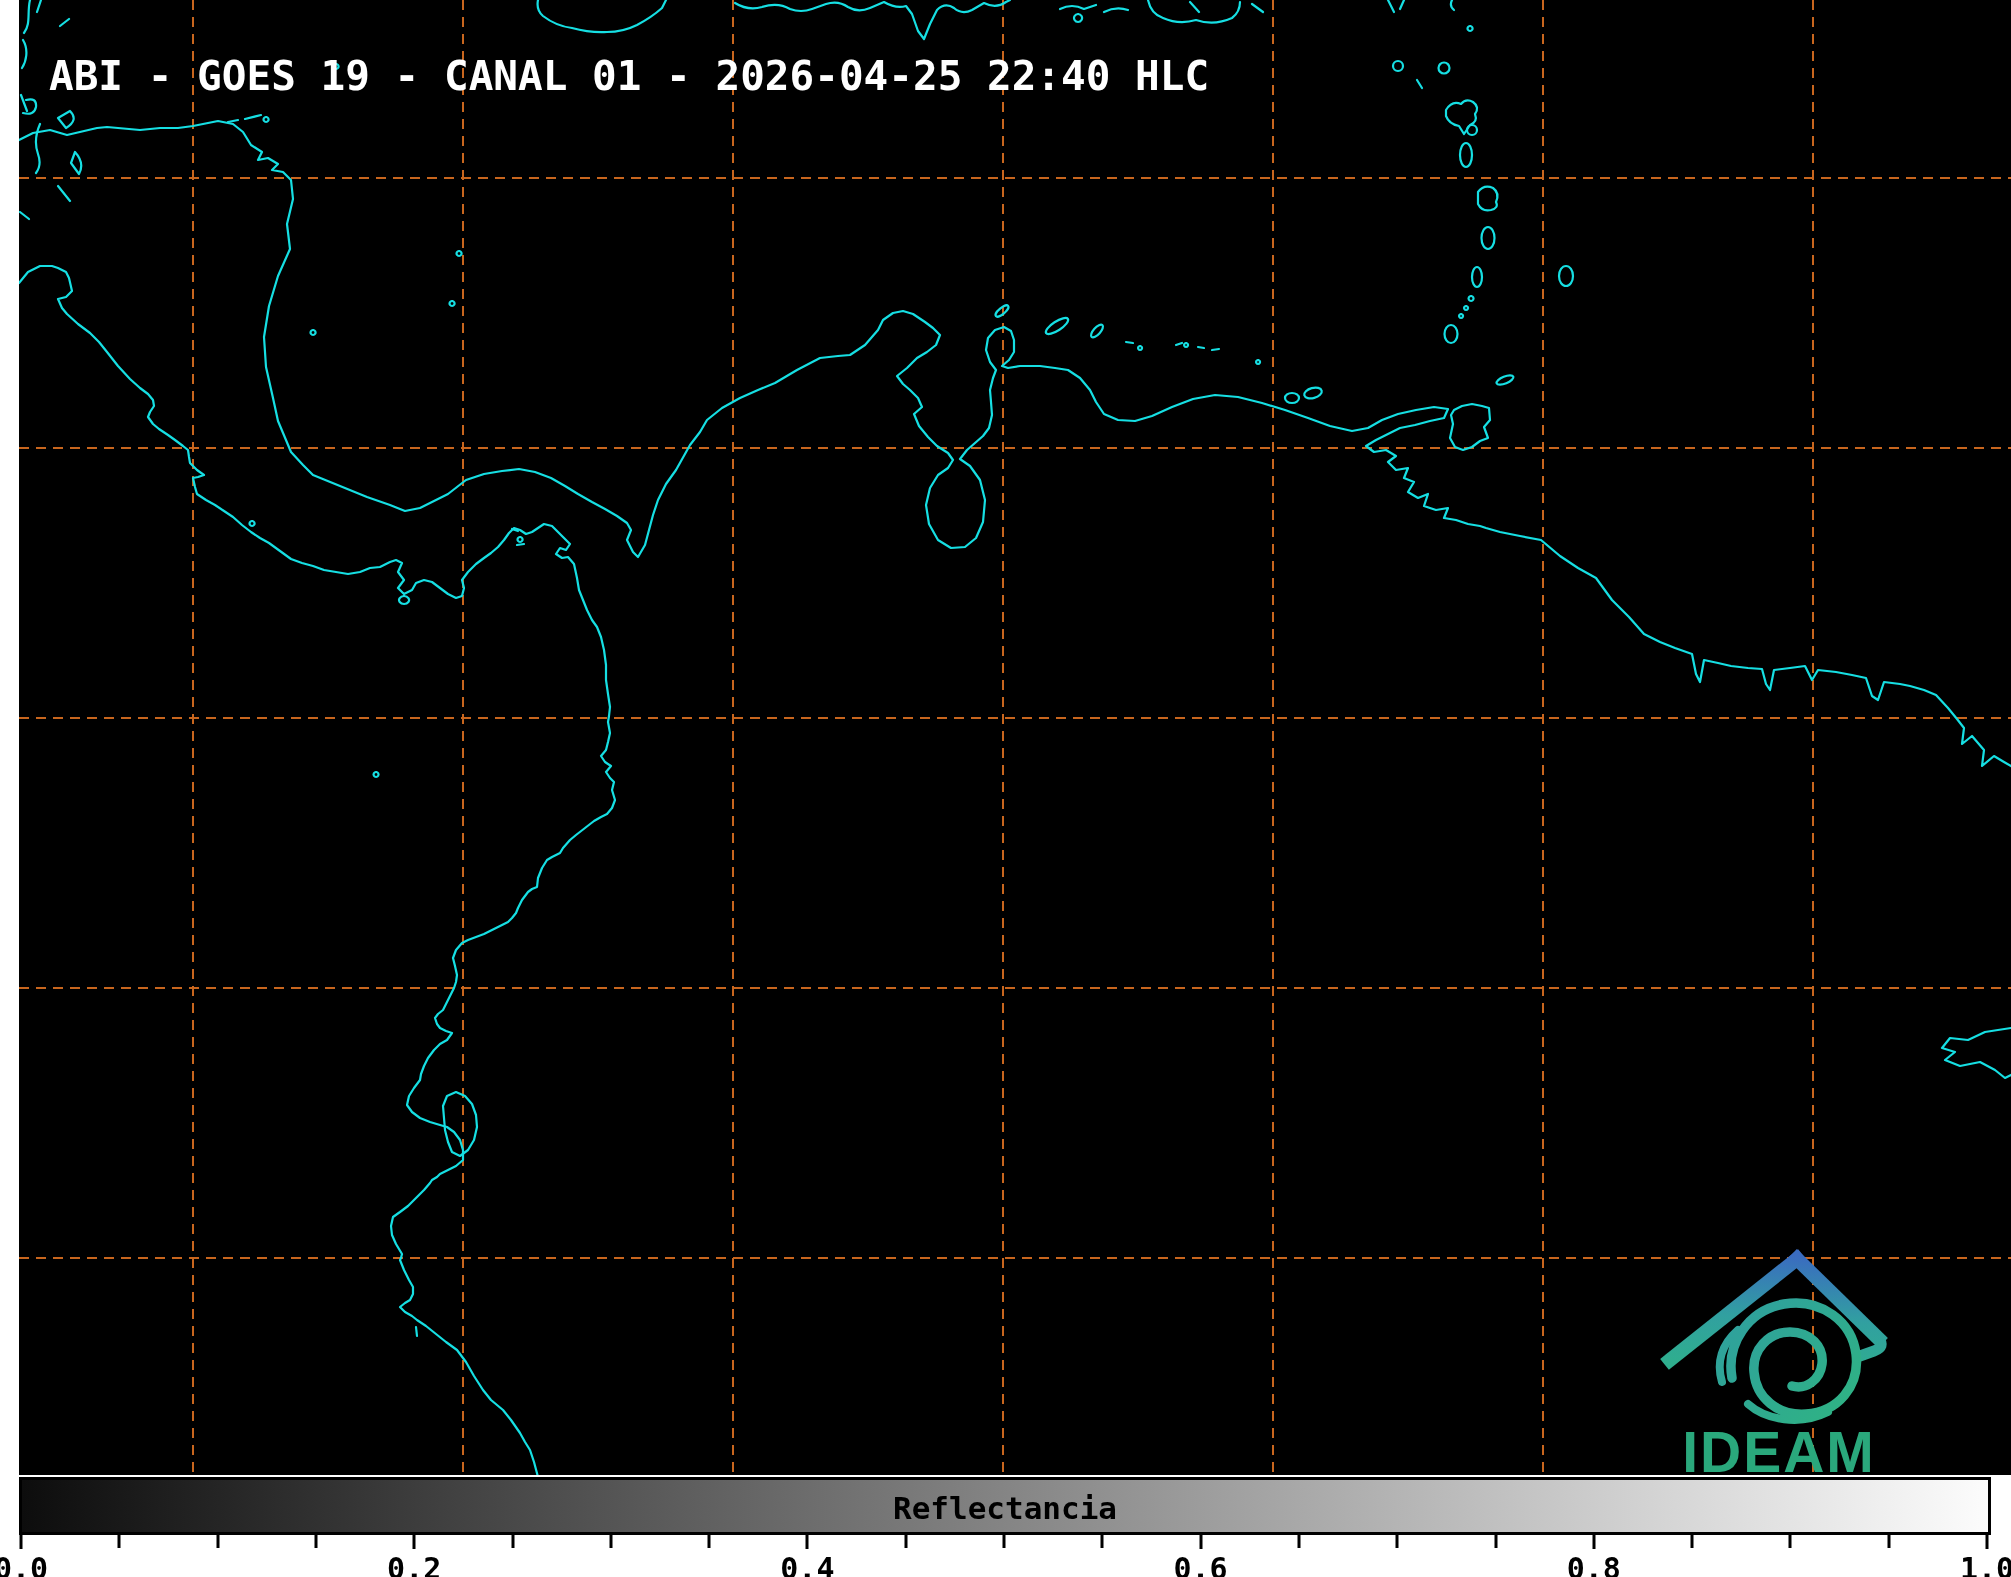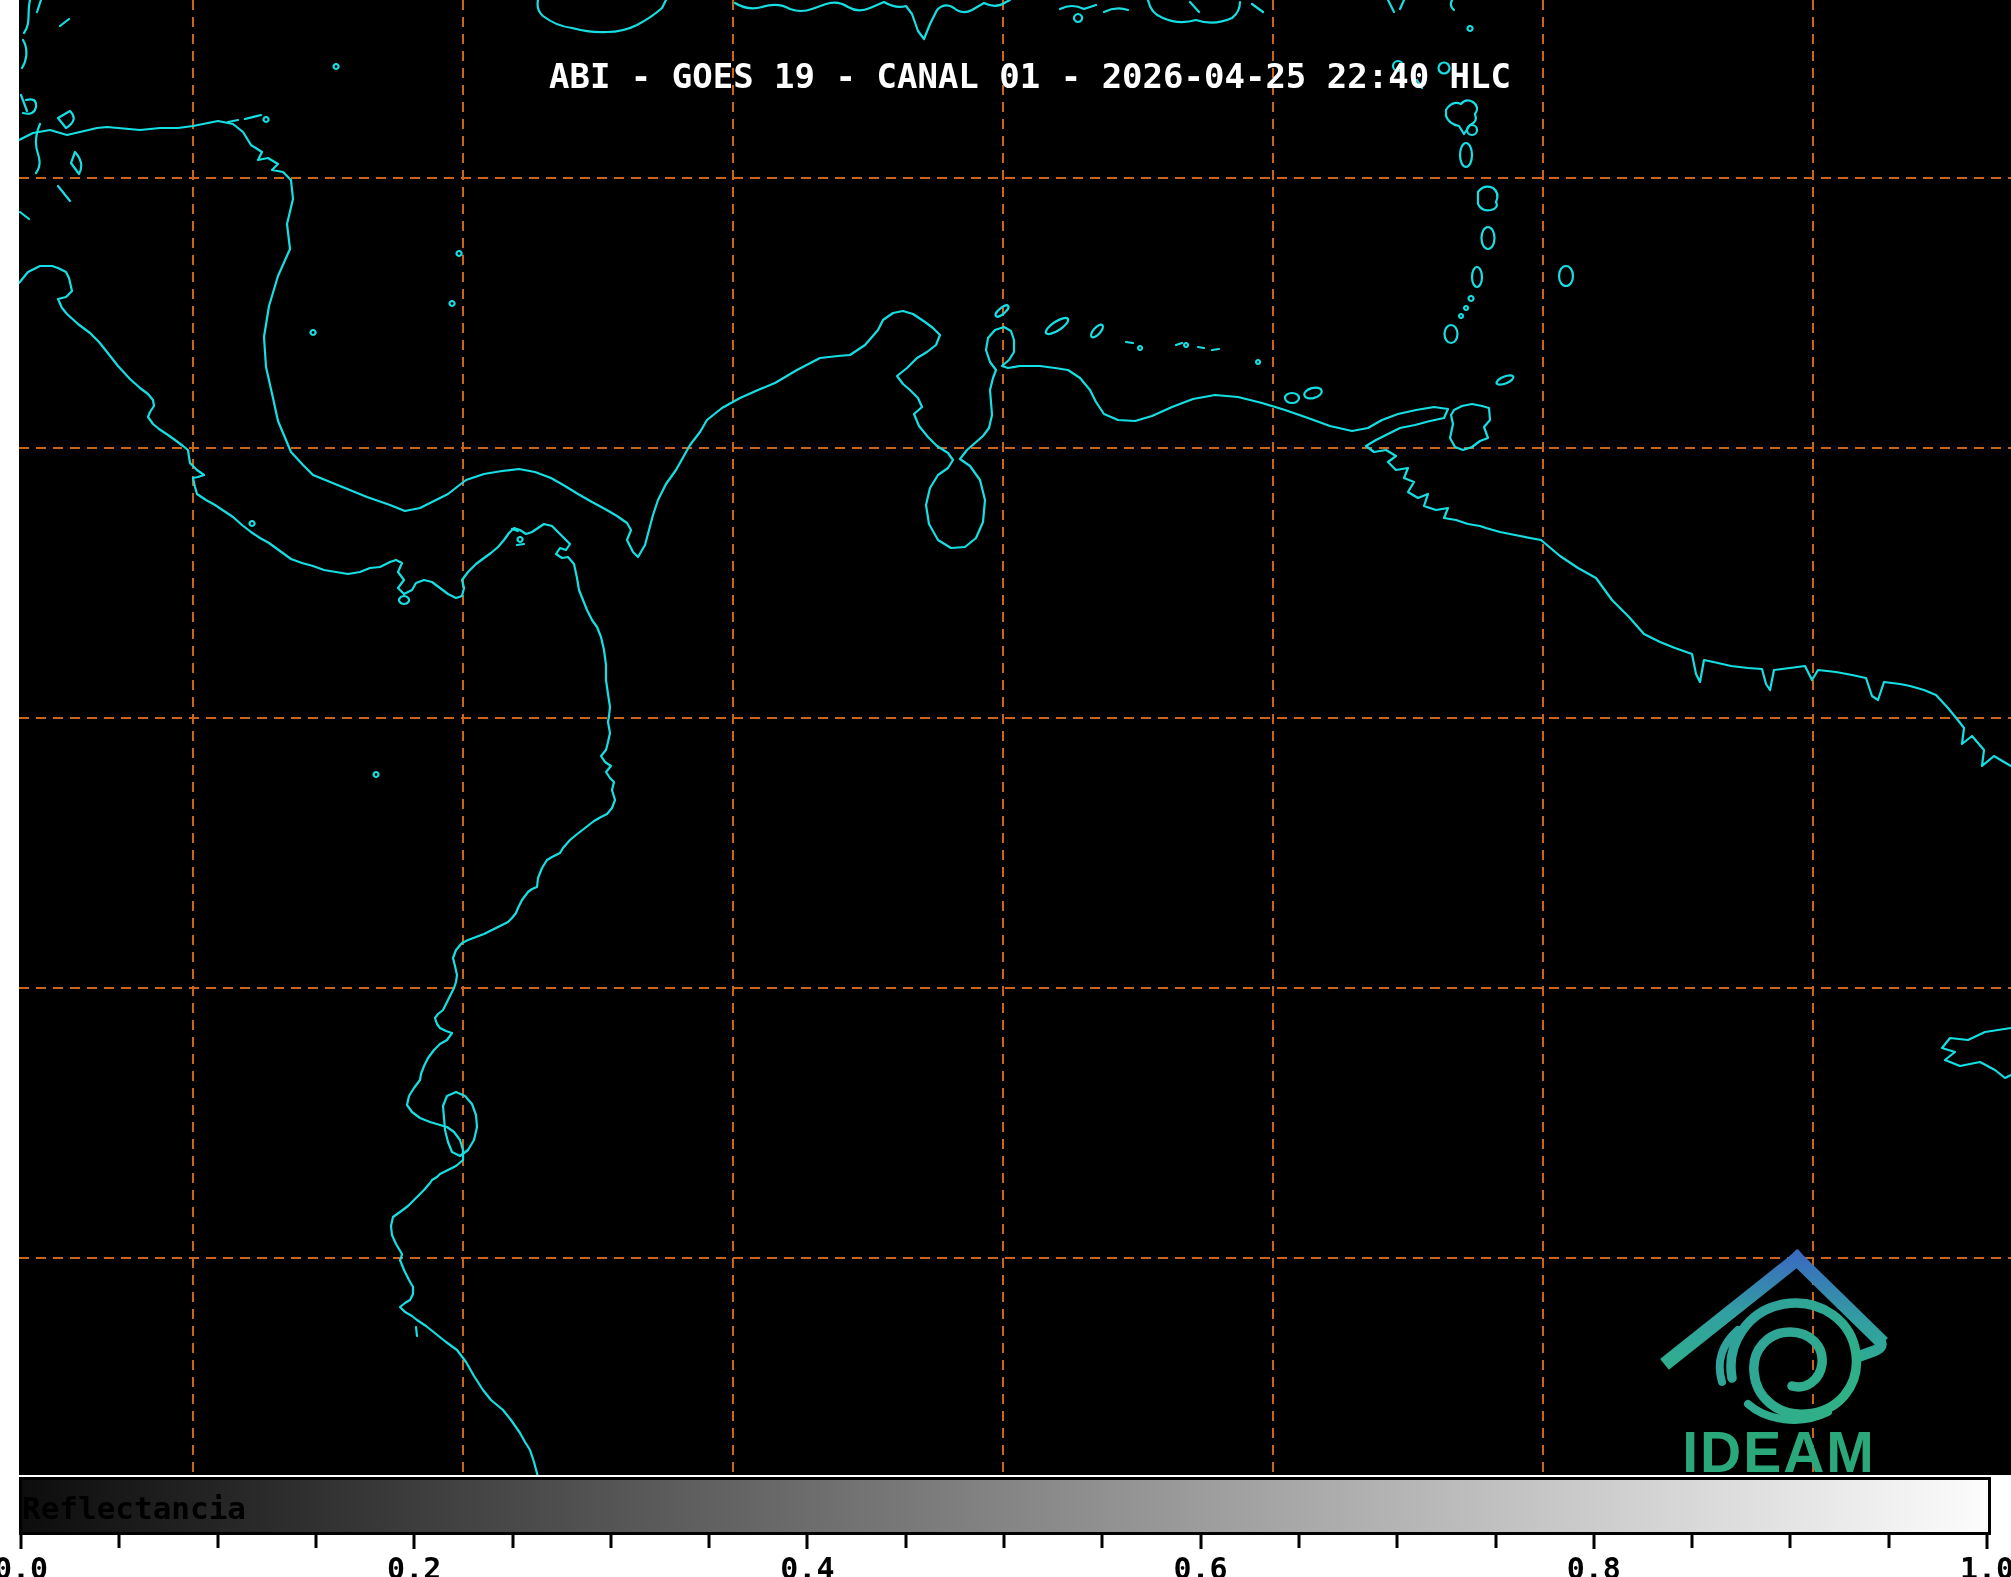--- a/index.html
+++ b/index.html
@@ -12,31 +12,31 @@
     font-family:"DejaVu Sans Mono","Liberation Mono",monospace;
     position:relative;overflow:hidden;
   }
   .map-area{
     position:absolute;left:19px;top:0;width:1992px;height:1475px;
     background:var(--map-bg);
   }
   .map-svg{position:absolute;left:0;top:0;}
   .map-title{
     position:absolute;left:0;right:0;top:56px;margin-left:30px;
-    text-align:center;color:var(--title-col);
-    font-size:34px;font-weight:bold;line-height:40px;letter-spacing:0px;
+    color:var(--title-col);
+    font-size:41px;font-weight:bold;line-height:40px;letter-spacing:0px;
     white-space:pre;
   }
   .colorbar{
     position:absolute;left:19px;top:1477px;width:1966px;height:52px;
     border:3px solid #000;
     background:linear-gradient(to right,#0d0d0d,#fcfcfc);
   }
   .cb-label{
-    position:absolute;left:0;right:0;top:10px;
+    position:absolute;left:0;right:0;top:10px;text-align:center;
     color:var(--tick-col);font-size:31px;font-weight:bold;
   }
   .cb-ticks{
     position:absolute;left:21px;top:1535px;width:1966px;height:36px;
   }
   .cb-tick{
     position:absolute;top:0;width:3px;height:13px;background:#000;
     transform:translateX(-1.5px);
   }
   .cb-tick.major{height:14px;}

